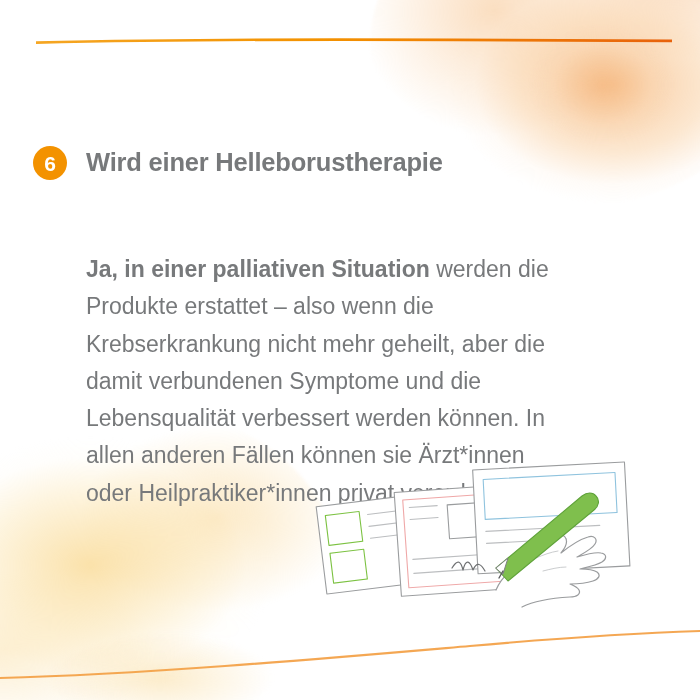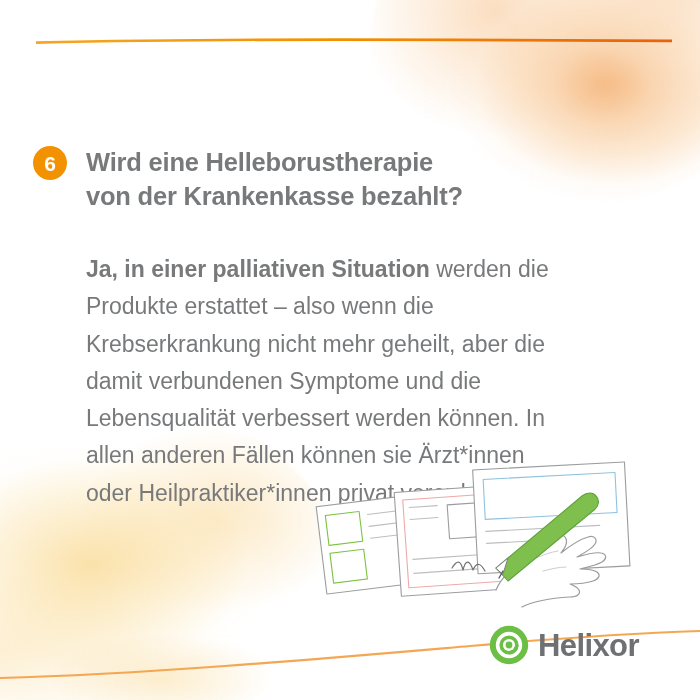--- a/index.html
+++ b/index.html
@@ -186,22 +186,21 @@
     <path d="M0,5.2 C120,2.2 300,1.4 420,2.2 C520,2.9 580,3.6 636,3.2" fill="none" stroke="url(#ruleGrad)" stroke-width="3.1" stroke-linecap="round"></path>
   </svg>
 
   <svg class="bottom-swoosh" viewBox="0 0 700 100" preserveAspectRatio="none">
     <path d="M0,78 C150,74 330,58 470,46 C560,38 640,33 700,31" fill="none" stroke="#F3A24A" stroke-width="2.2" stroke-linecap="round" opacity="0.95"></path>
   </svg>
 
   <div class="badge">6</div>
 
   <div class="headline">
-    <div>Wird eine Helleborustherapie</div>
-    <div>von der Krankenkasse bezahlt?</div>
+    <div>Wird einer Helleborustherapie</div>
   </div>
 
   <p class="body-text"><span class="lead">Ja, in einer palliativen Situation</span><span> werden die Produkte erstattet – also wenn die Krebserkrankung nicht mehr geheilt, aber die damit verbundenen Symptome und die Lebensqualität verbessert werden können. In allen anderen Fällen können sie Ärzt*innen oder Heilpraktiker*innen privat verordnen.</span></p>
 
   <svg class="illustration" viewBox="0 0 390 180">
     <g fill="none" stroke="#8C8E90" stroke-width="1.1" stroke-linejoin="round" stroke-linecap="round">
 
       <g transform="rotate(-7 90 110)">
         <rect x="22" y="58" width="118" height="88" fill="#ffffff" stroke="#9A9C9E"></rect>
         <rect x="30" y="68" width="34" height="30" fill="none" stroke="#7CC242"></rect>
@@ -236,25 +235,14 @@
                c-17,1 -36,4 -48,10" fill="#ffffff" stroke="#9A9C9E" stroke-width="1.2"></path>
       <path d="M236,118 c7,-3 15,-6 22,-7" stroke="#C4C6C8" stroke-width="0.9"></path>
       <path d="M243,131 c8,-2 16,-4 23,-4" stroke="#C4C6C8" stroke-width="0.9"></path>
 
       <path d="M196,128 l86,-72 c5,-4 11,-4 14,0 c4,4 3,10 -2,14 l-86,71 z" fill="#7FBF4D" stroke="#5FA23A" stroke-width="1.1"></path>
       <path d="M196,128 l12,-10 l-5,16 z" fill="#ffffff" stroke="#7D7F81" stroke-width="1"></path>
       <path d="M199,138 l4,-7" stroke="#5A5C5E" stroke-width="1.4"></path>
     </g>
   </svg>
 
-  <div class="logo">
-    <svg class="logo-mark" viewBox="0 0 40 40">
-      <circle cx="20" cy="20" r="19.2" fill="#6DBE45"></circle>
-      <path d="M20 6.8 a13.2 13.2 0 1 0 13.2 13.2 a13.2 13.2 0 0 0 -13.2 -13.2 z
-               M20 10.4 a9.6 9.6 0 1 1 -9.6 9.6 a9.6 9.6 0 0 1 9.6 -9.6 z" fill="#ffffff"></path>
-      <circle cx="20" cy="20" r="6.1" fill="#ffffff"></circle>
-      <circle cx="20" cy="20" r="3.4" fill="#6DBE45"></circle>
-      <path d="M20 26.1 a6.1 6.1 0 0 0 6.1 -6.1 l3.5 0 a9.6 9.6 0 0 1 -9.6 9.6 z" fill="#6DBE45"></path>
-    </svg>
-    <div class="logo-word">Helixor</div>
-  </div>
 
 </div>
 
 </body></html>

